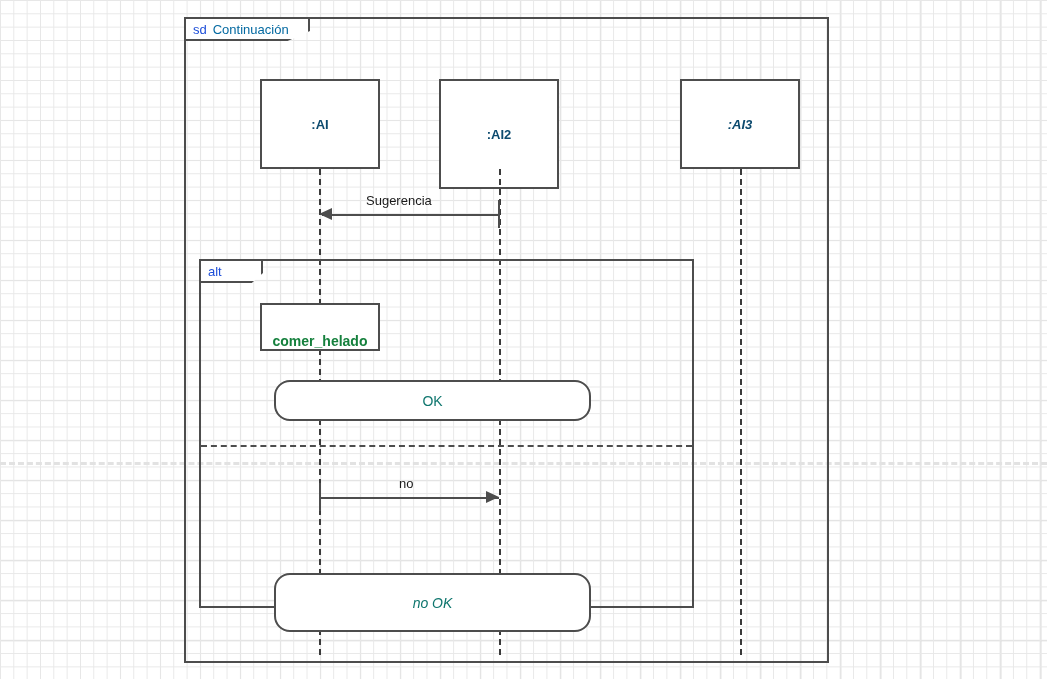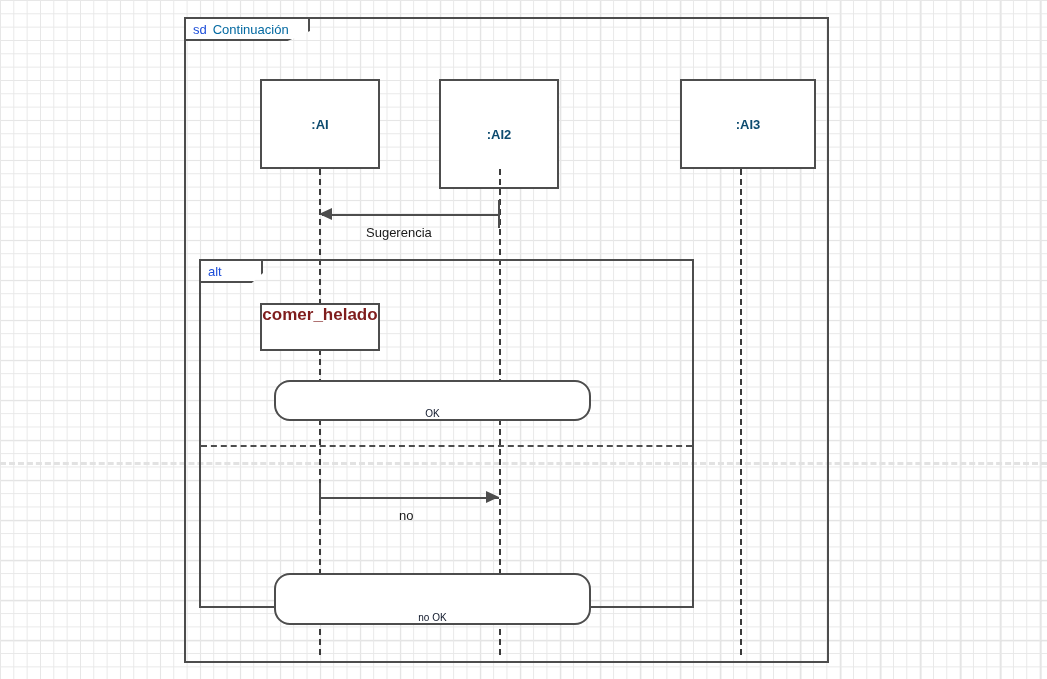--- a/index.html
+++ b/index.html
@@ -112,47 +112,46 @@
   }
   .arrow-head.right {
     border-left: 13px solid #4d4d4d;
   }
   .msg-label {
     position: absolute;
     font-size: 13px;
     color: #1a1a1a;
     white-space: nowrap;
     background: transparent;
-    margin-top: 32px;
   }
 
   .action-box {
     position: absolute;
     border: 2px solid #4d4d4d;
-    background: #ffffff;
-    box-sizing: border-box;
-    display: flex;
-    align-items: flex-start;
-    justify-content: center;
-    font-size: 17px;
-    font-weight: bold;
-    color: #7f1d1d;
-  }
-
-  .state-box {
-    position: absolute;
-    border: 2px solid #4d4d4d;
-    border-radius: 16px;
     background: #ffffff;
     box-sizing: border-box;
     display: flex;
     align-items: flex-end;
     justify-content: center;
-    font-size: 10px;
-    color: #0f172a;
+    font-size: 14px;
+    font-weight: bold;
+    color: #15803d;
+  }
+
+  .state-box {
+    position: absolute;
+    border: 2px solid #4d4d4d;
+    border-radius: 16px;
+    background: #ffffff;
+    box-sizing: border-box;
+    display: flex;
+    align-items: center;
+    justify-content: center;
+    font-size: 14px;
+    color: #0f766e;
   }
 
   .alt-divider {
     position: absolute;
     height: 0;
     border-top: 2px dashed #4d4d4d;
   }
 </style>
 </head>
 <body>
@@ -167,21 +166,21 @@
       <span class="nm">Continuación</span>
     </div>
   </div>
 
   <div class="lifeline-box" style="left:260px; top:79px; width:120px; height:90px;">
     <span>:AI</span>
   </div>
   <div class="lifeline-box" style="left:439px; top:79px; width:120px; height:110px;">
     <span>:AI2</span>
   </div>
-  <div class="lifeline-box" style="left:680px; top:79px; width:136px; height:90px;">
+  <div class="lifeline-box" style="left:680px; top:79px; width:120px; height:90px;font-style:italic;">
     <span>:AI3</span>
   </div>
 
   <div class="lifeline-stem" style="left:319px; top:169px; height:486px;"></div>
   <div class="lifeline-stem" style="left:499px; top:169px; height:486px;"></div>
   <div class="lifeline-stem" style="left:740px; top:169px; height:486px;"></div>
 
   <div class="msg-label" style="left:366px; top:193px;">Sugerencia</div>
   <div class="msg-line" style="left:322px; top:214px; width:177px;"></div>
   <div class="arrow-head left" style="left:319px; top:208px;"></div>
@@ -201,17 +200,17 @@
 
   <div class="state-box" style="left:274px; top:380px; width:317px; height:41px;">
     <span>OK</span>
   </div>
 
   <div class="msg-label" style="left:399px; top:476px;">no</div>
   <div class="msg-line" style="left:319px; top:497px; width:180px;"></div>
   <div class="arrow-head right" style="left:486px; top:491px;"></div>
   <div class="msg-tail" style="left:319px; top:483px; height:28px;"></div>
 
-  <div class="state-box" style="left:274px; top:573px; width:317px; height:52px;">
+  <div class="state-box" style="left:274px; top:573px; width:317px; height:59px;font-style:italic;">
     <span>no OK</span>
   </div>
 
 </div>
 
 </body></html>

